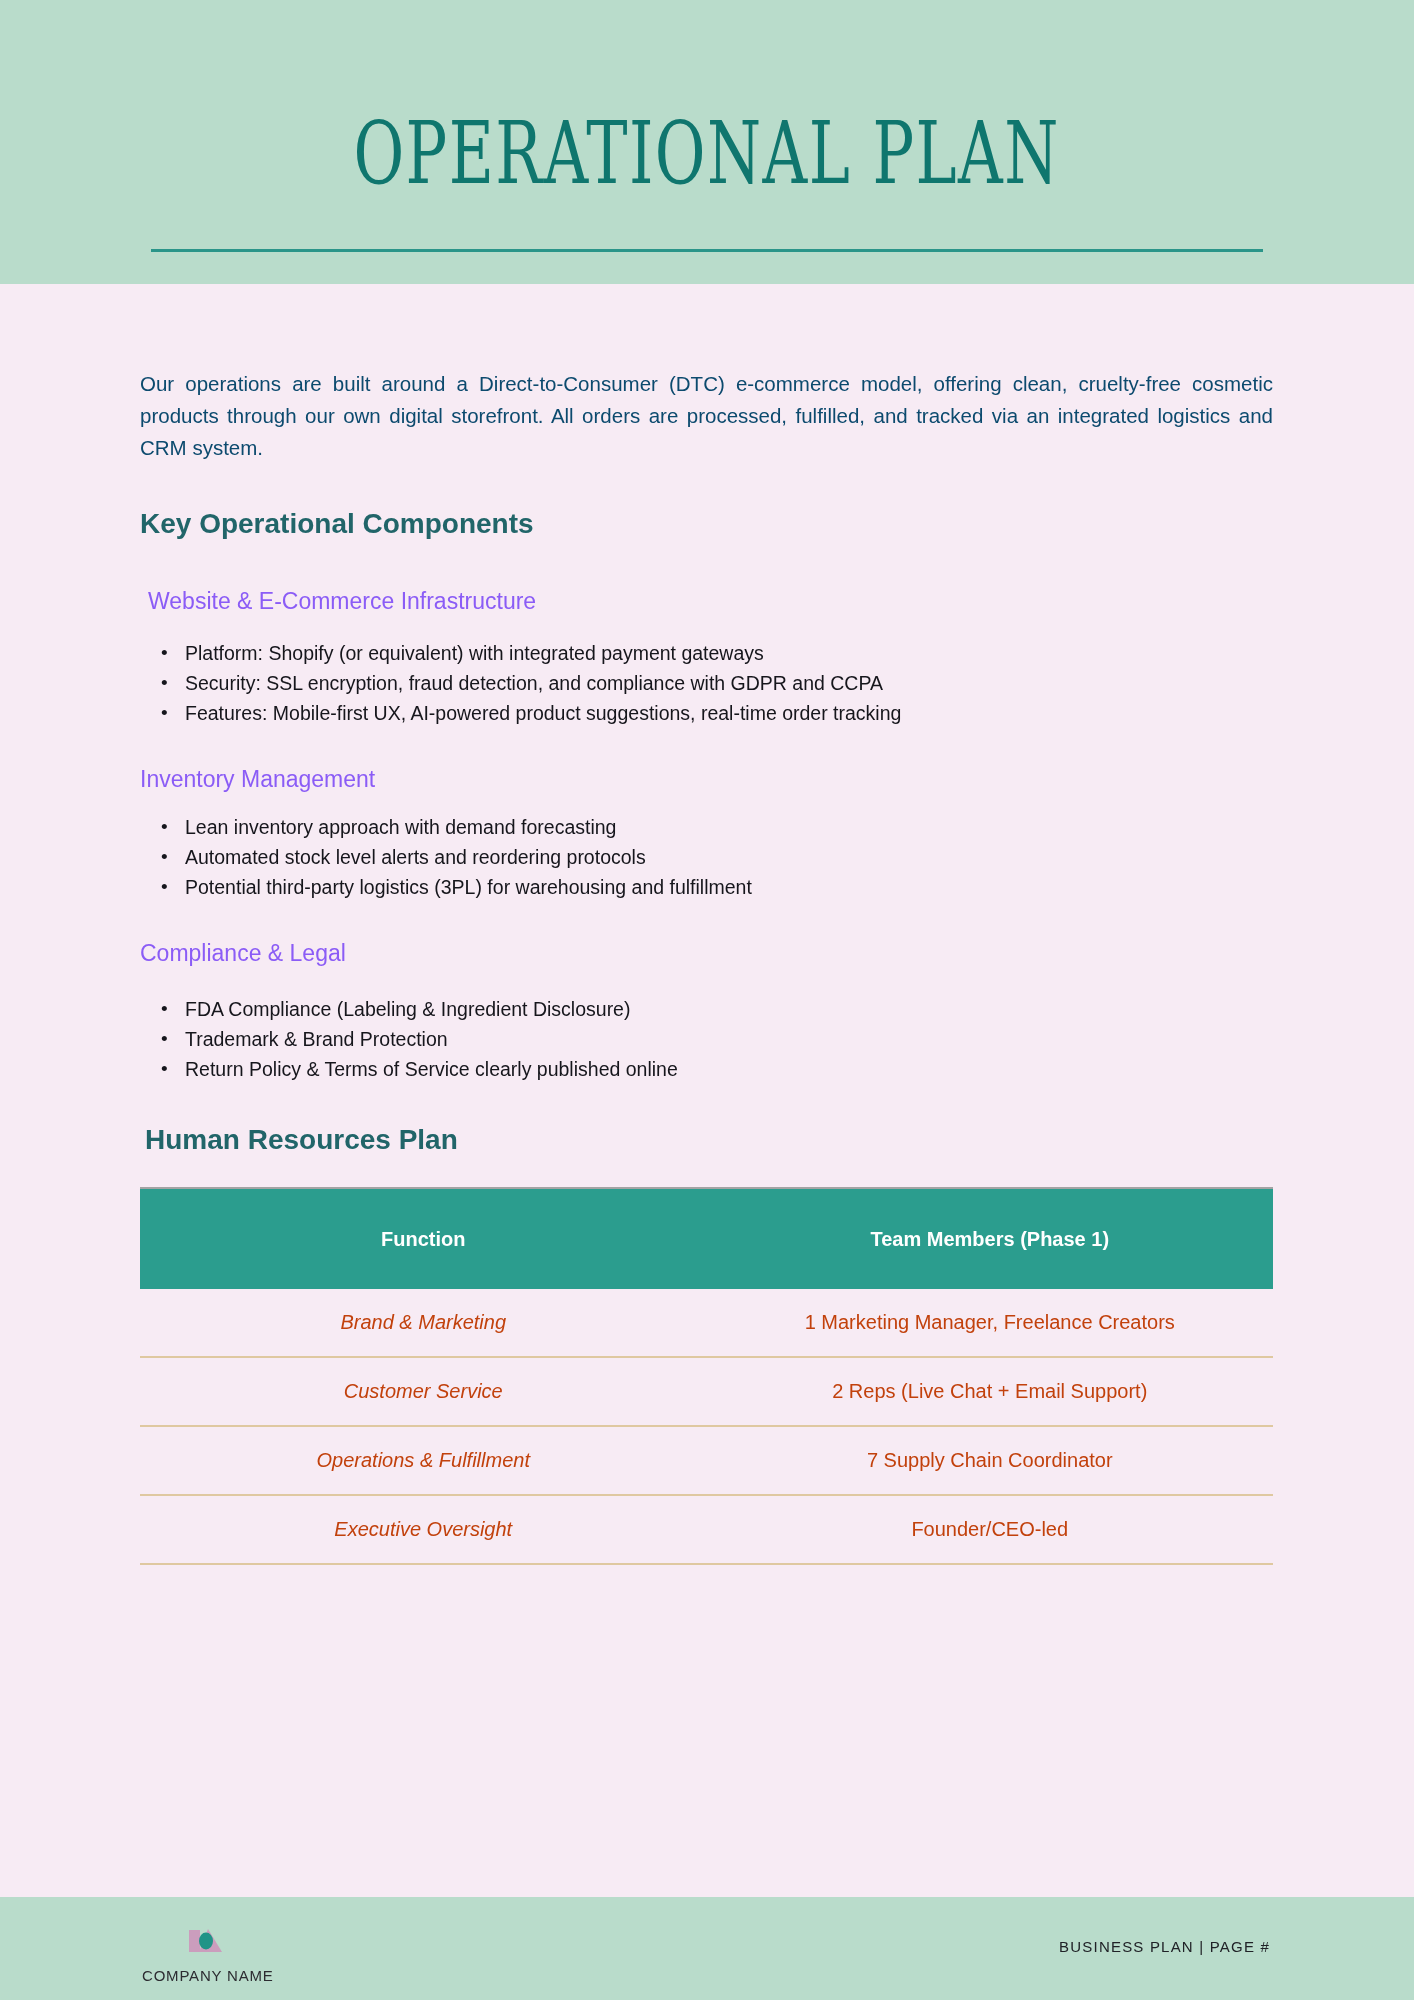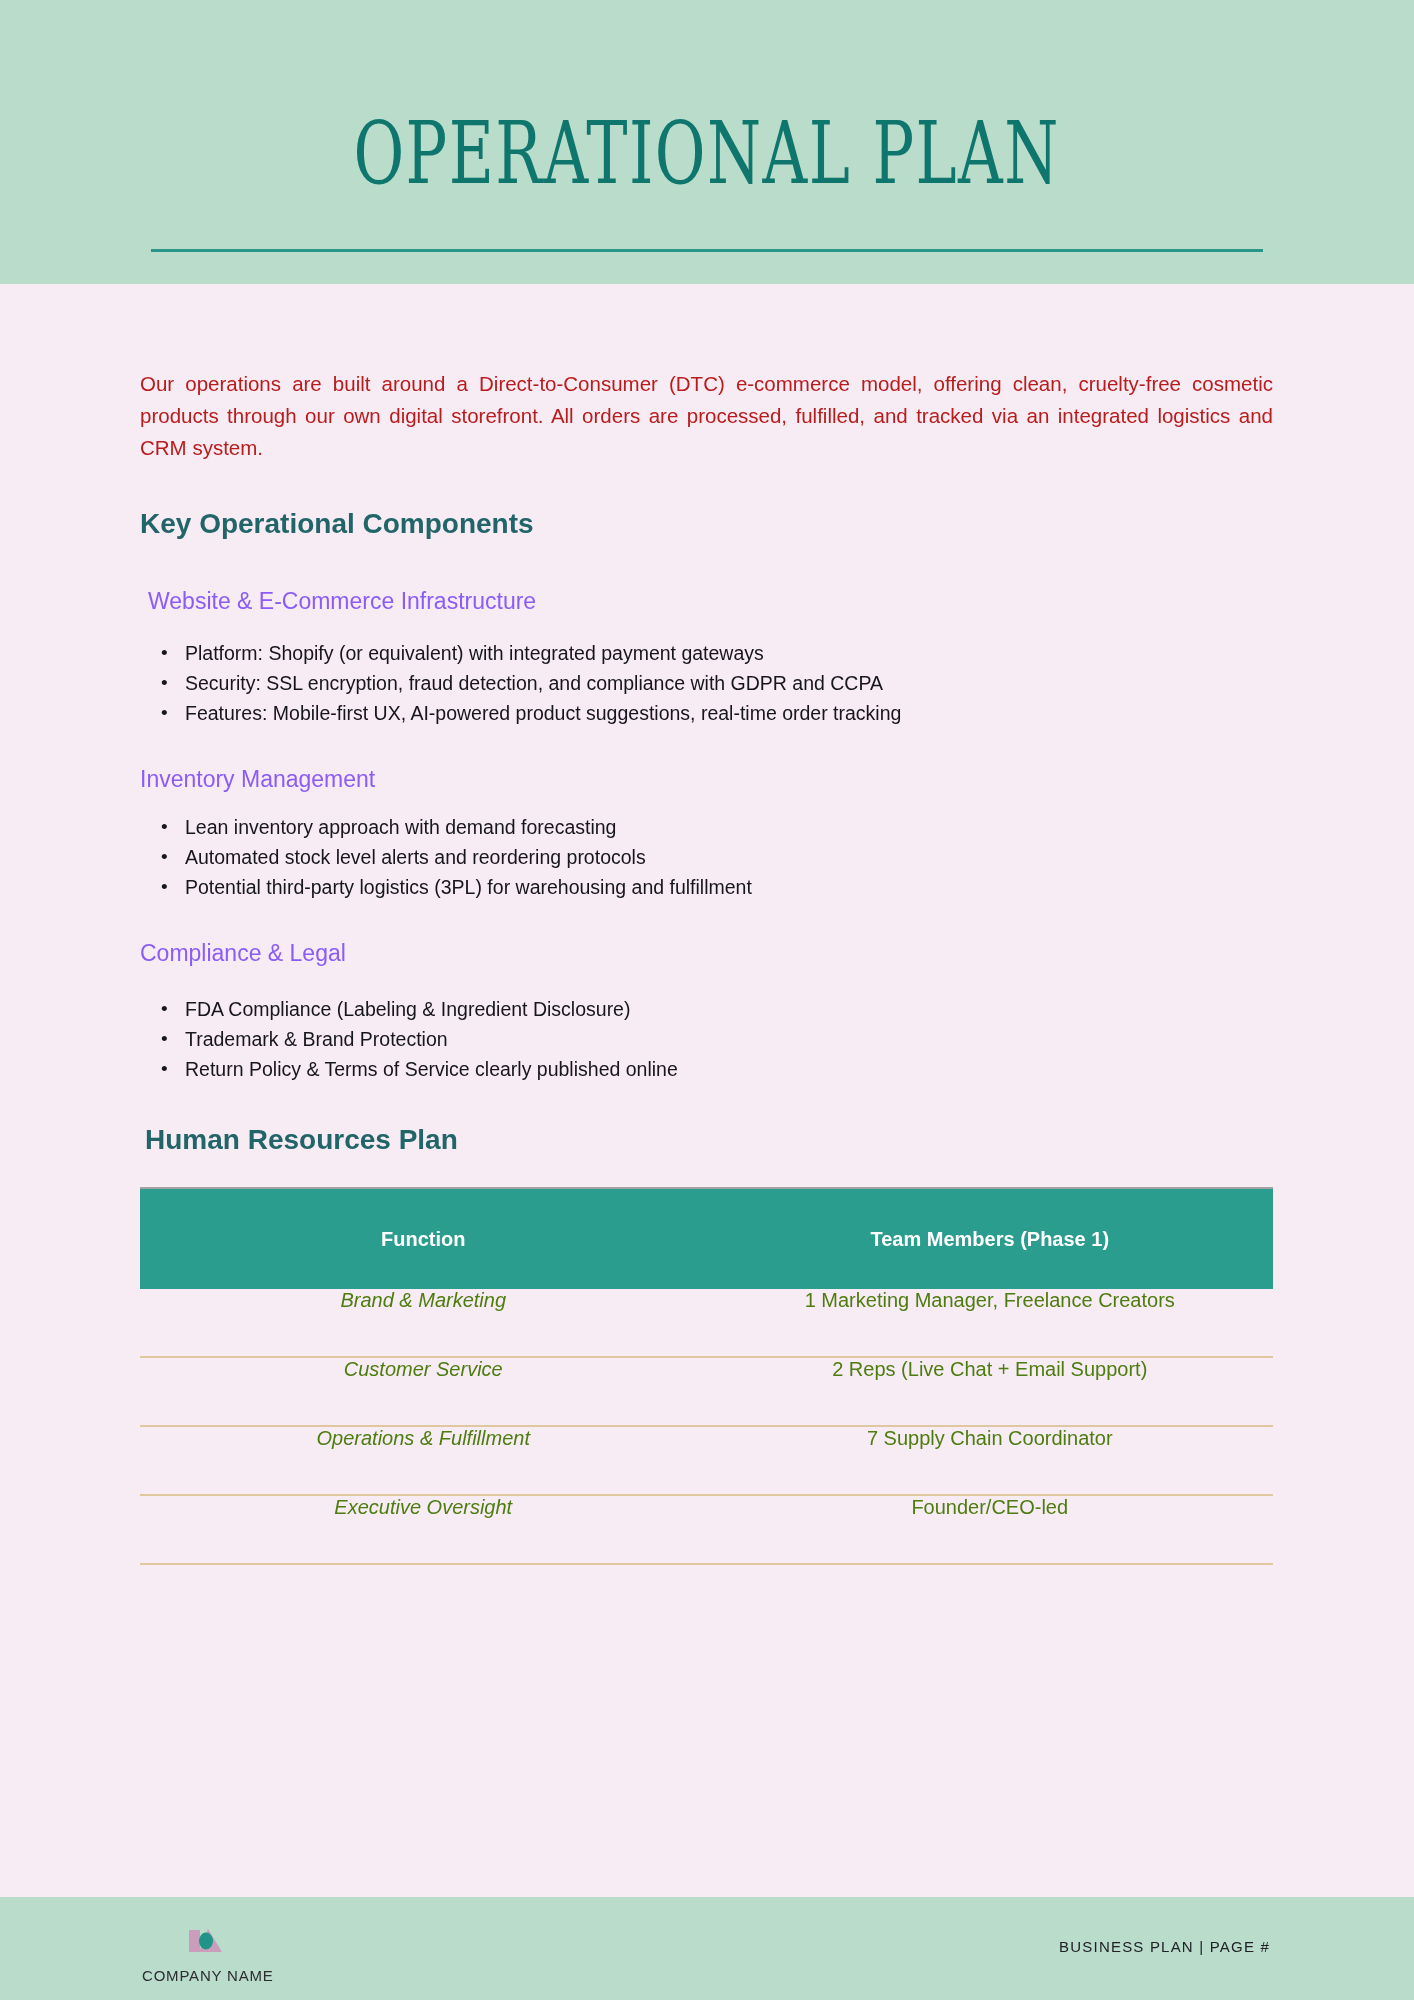--- a/index.html
+++ b/index.html
@@ -17,21 +17,21 @@
     text-align:center; white-space:nowrap;
     font-family:"DejaVu Serif","Liberation Serif",serif;
     font-size:86px; line-height:86px; font-weight:500; color:#0f766e;
   }
   .doc-title .squeeze { display:inline-block; transform:scaleX(0.72); transform-origin:50% 50%; letter-spacing:2px; }
   .title-rule { position:absolute; top:249px; left:151px; width:1112px; height:3px; background:#2a9589; }
   
   .content { position:absolute; top:284px; left:0; width:100%; padding:0 141px 0 140px; }
   .intro {
     margin-top:84px; font-size:20.5px; line-height:32px;
-    text-align:justify; color:#b91c1c;
+    text-align:justify; color:#0c4a6e;
   }
   .h2 { font-size:28px; line-height:36px; font-weight:bold; color:#216569; }
   .h2-key { margin-top:42px; }
   .h2-hr { margin-top:38px; padding-left:5px; }
   .subsection h3 { font-size:23px; line-height:30px; font-weight:normal; color:#8b5cf6; }
   .subsection:nth-of-type(1) { margin-top:44px; }
   .subsection:nth-of-type(1) h3 { padding-left:8px; }
   .subsection:nth-of-type(2) { margin-top:36px; }
   .subsection:nth-of-type(3) { margin-top:36px; }
   .bullets { list-style:none; margin-top:22px; }
@@ -46,23 +46,23 @@
     font-size:19px; color:#16161c;
   }
   
   .hr-table { margin-top:29px; border-top:2px solid #a3a3a3; }
   .hr-head {
     display:flex; height:100px; align-items:center;
     background:#2b9d8e; color:#ffffff; font-weight:bold; font-size:20px;
   }
   .hr-head .cell, .hr-row .cell { flex:1 1 50%; text-align:center; padding:0 10px; }
   .hr-row {
-    display:flex; height:69px; 
+    display:flex; height:69px; align-items:center;
     border-bottom:2px solid #dfc8a0;
-    font-size:20px; color:#4d7c0f;
+    font-size:20px; color:#c2410c;
   }
   .hr-row .cell-function { font-style:italic; }
   
   .band-bottom { position:absolute; bottom:0; left:0; width:100%; height:103px; background:#b9dccb; }
   .footer-left { position:absolute; left:142px; top:27px; display:flex; align-items:center; gap:13px;flex-direction:column; }
   .logo { width:38px; height:30px; display:block; }
   .company-name { font-size:15px; letter-spacing:0.8px; color:#2c2c31; }
   .footer-right {
     position:absolute; right:144px; top:41px;
     font-size:15px; letter-spacing:1.2px; color:#202227; white-space:nowrap;

